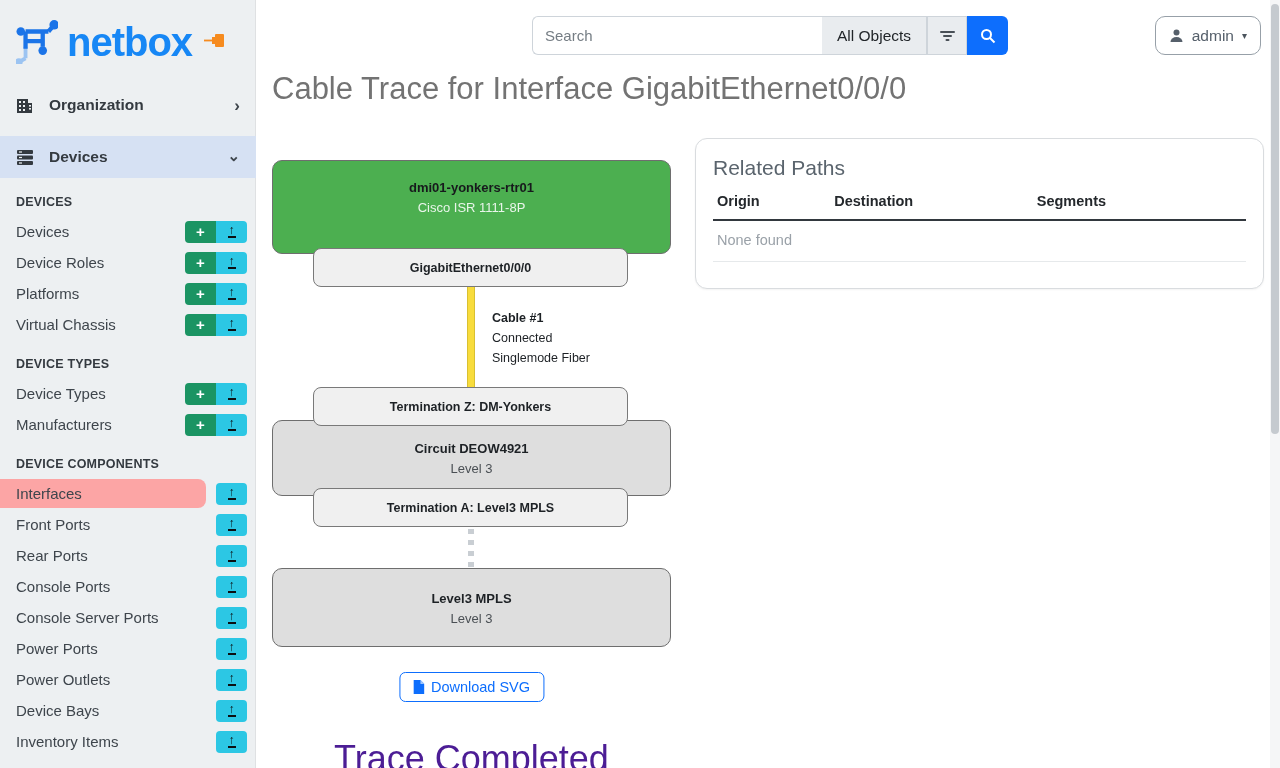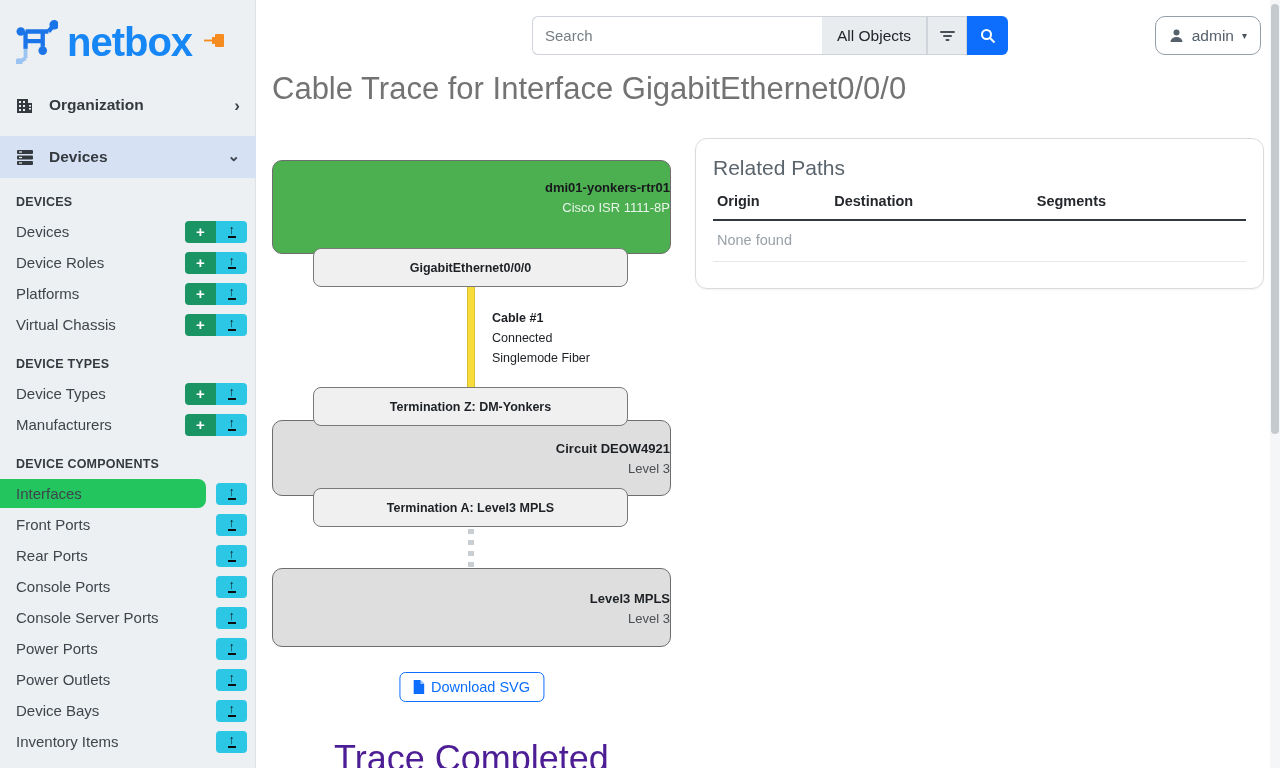--- a/index.html
+++ b/index.html
@@ -11,21 +11,21 @@
   .brand-text { font-size:40px; font-weight:700; color:#1787f5; letter-spacing:-1px; margin-left:9px; }
   .pin { margin-left:auto; margin-right:14px; }
   .nav-link { display:flex; align-items:center; height:42px; padding:0 16px; color:#343a40; font-size:15.5px; font-weight:600; cursor:pointer; }
   .nav-link.first { margin-top:6px; }
   .nav-link.active { background:#d6e1f3; margin-top:10px; }
   .nl-icon { width:20px; margin-right:13px; display:flex; }
   .chev { margin-left:auto; font-size:17px; color:#3f464d; line-height:1; }
   .sec-title { padding:17px 16px 7px; font-size:12.5px; font-weight:700; color:#343a40; letter-spacing:.2px; }
   .item { display:flex; align-items:center; height:31px; padding-right:9px; font-size:15px; color:#3e454c; cursor:pointer; }
   .label-zone { flex:1; display:flex; align-items:center; height:29px; padding-left:16px; margin-right:10px; border-radius:0 8px 8px 0; }
-  .item.active .label-zone { background:#22c55e; }
+  .item.active .label-zone { background:#fca5a5; }
   .btn-group { display:flex; }
   .b { width:31px; height:22px; display:flex; align-items:center; justify-content:center; cursor:pointer; }
   .b-add { background:#1b9463; border-radius:4px 0 0 4px; color:#fff; font-size:15px; font-weight:700; line-height:1; }
   .b-up { background:#2cc7e4; border-radius:0 4px 4px 0; }
   .b-up.single { border-radius:4px; }
   .up-glyph { font-size:12px; font-weight:700; color:#0c0f12; line-height:10px; border-bottom:2px solid #0c0f12; padding:0 1px 1px 1px; }
 
   
   .main { position:absolute; left:256px; top:0; width:1024px; height:768px; background:#fff; }
   .search-group { position:absolute; left:276px; top:16px; display:flex; height:39px; }
@@ -35,21 +35,21 @@
   .filter-btn { width:40px; background:#e9ecef; border:1px solid #ced4da; border-left:1px solid #ced4da; display:flex; align-items:center; justify-content:center; cursor:pointer; }
   .search-btn { width:41px; background:#0d6efd; border:none; border-radius:0 6px 6px 0; display:flex; align-items:center; justify-content:center; cursor:pointer; }
   .user-btn { position:absolute; right:19px; top:16px; height:39px; border:1px solid #97a0a8; border-radius:10px; display:flex; align-items:center; padding:0 13px; color:#56606b; font-size:15.5px; gap:8px; background:#fff; cursor:pointer; }
   .caret { font-size:10px; color:#4c555e; }
 
   
   .page-title { position:absolute; left:16px; top:71px; font-size:31px; font-weight:400; color:#737373; }
 
   
   .trace { position:absolute; left:16px; top:160px; width:399px; }
-  .node { position:absolute; border:1px solid #6e6e6e; text-align:right; }
+  .node { position:absolute; border:1px solid #6e6e6e; text-align:center; }
   .dev-box { left:0; top:0; width:399px; height:94px; background:#4caf50; border-radius:10px; padding-top:17px; line-height:20px; z-index:1; }
   .dev-name { font-size:13px; font-weight:700; color:#17191c; }
   .dev-sub { font-size:13px; color:rgba(255,255,255,.88); }
   .mini-box { left:41px; width:315px; height:39px; background:#f0f0f0; border:1px solid #797979; border-radius:8px; display:flex; align-items:center; justify-content:center; font-size:12.5px; font-weight:700; color:#1d2125; z-index:3; }
   .iface-box { top:88px; }
   .termz-box { top:227px; }
   .terma-box { top:328px; }
   .cable-line { position:absolute; left:195px; top:127px; width:8px; height:101px; background:#f8dc3c; border-left:1px solid #d9c031; border-right:1px solid #d9c031; z-index:2; }
   .cable-info { position:absolute; left:220px; top:148px; font-size:12.5px; color:#1d2125; line-height:20px; text-align:left; z-index:2; }
   .cable-name { font-weight:700; }

